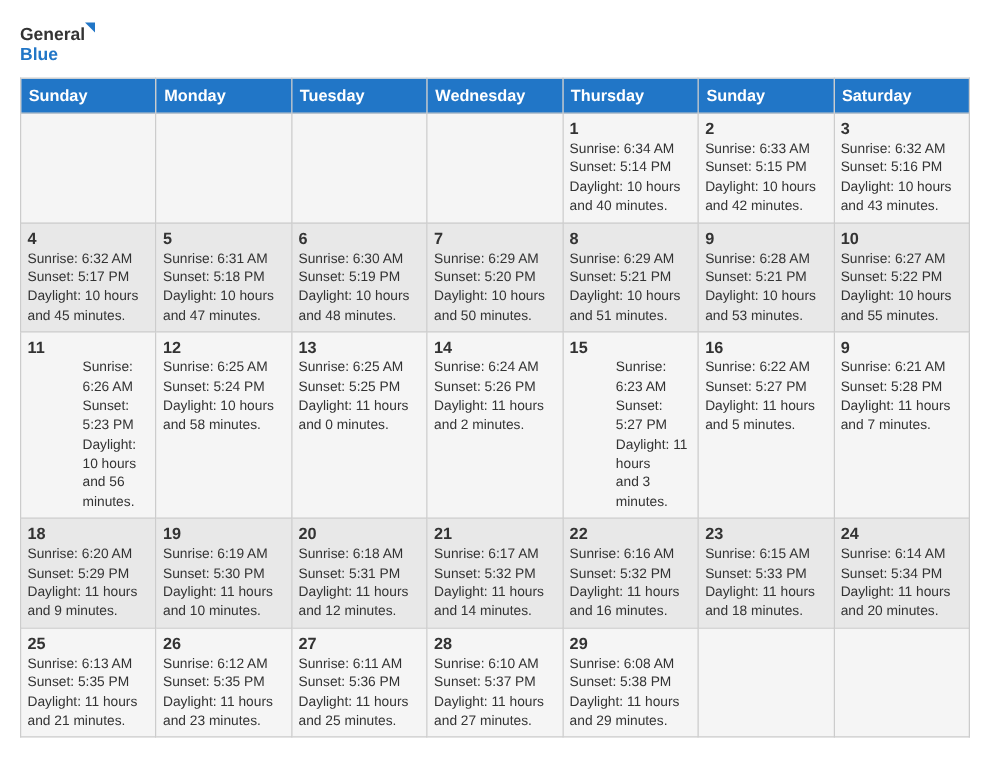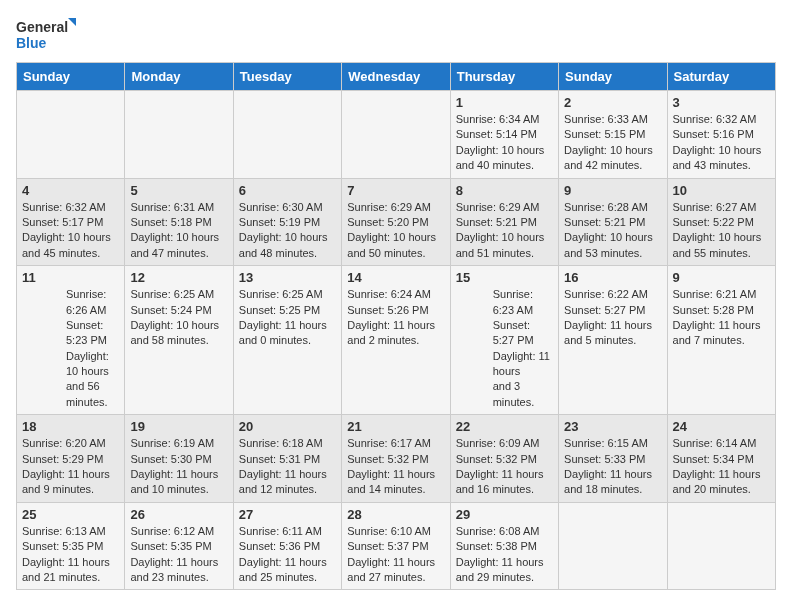--- a/index.html
+++ b/index.html
@@ -259,21 +259,21 @@
         </td>
         <td>
           <span class="day-num">21</span>
           <div class="day-info" style="white-space: pre-line;">Sunrise: 6:17 AM
 Sunset: 5:32 PM
 Daylight: 11 hours
 and 14 minutes.</div>
         </td>
         <td>
           <span class="day-num">22</span>
-          <div class="day-info" style="white-space: pre-line;">Sunrise: 6:09 AM
+          <div class="day-info" style="white-space: pre-line;">Sunrise: 6:16 AM
 Sunset: 5:32 PM
 Daylight: 11 hours
 and 16 minutes.</div>
         </td>
         <td>
           <span class="day-num">23</span>
           <div class="day-info" style="white-space: pre-line;">Sunrise: 6:15 AM
 Sunset: 5:33 PM
 Daylight: 11 hours
 and 18 minutes.</div>

